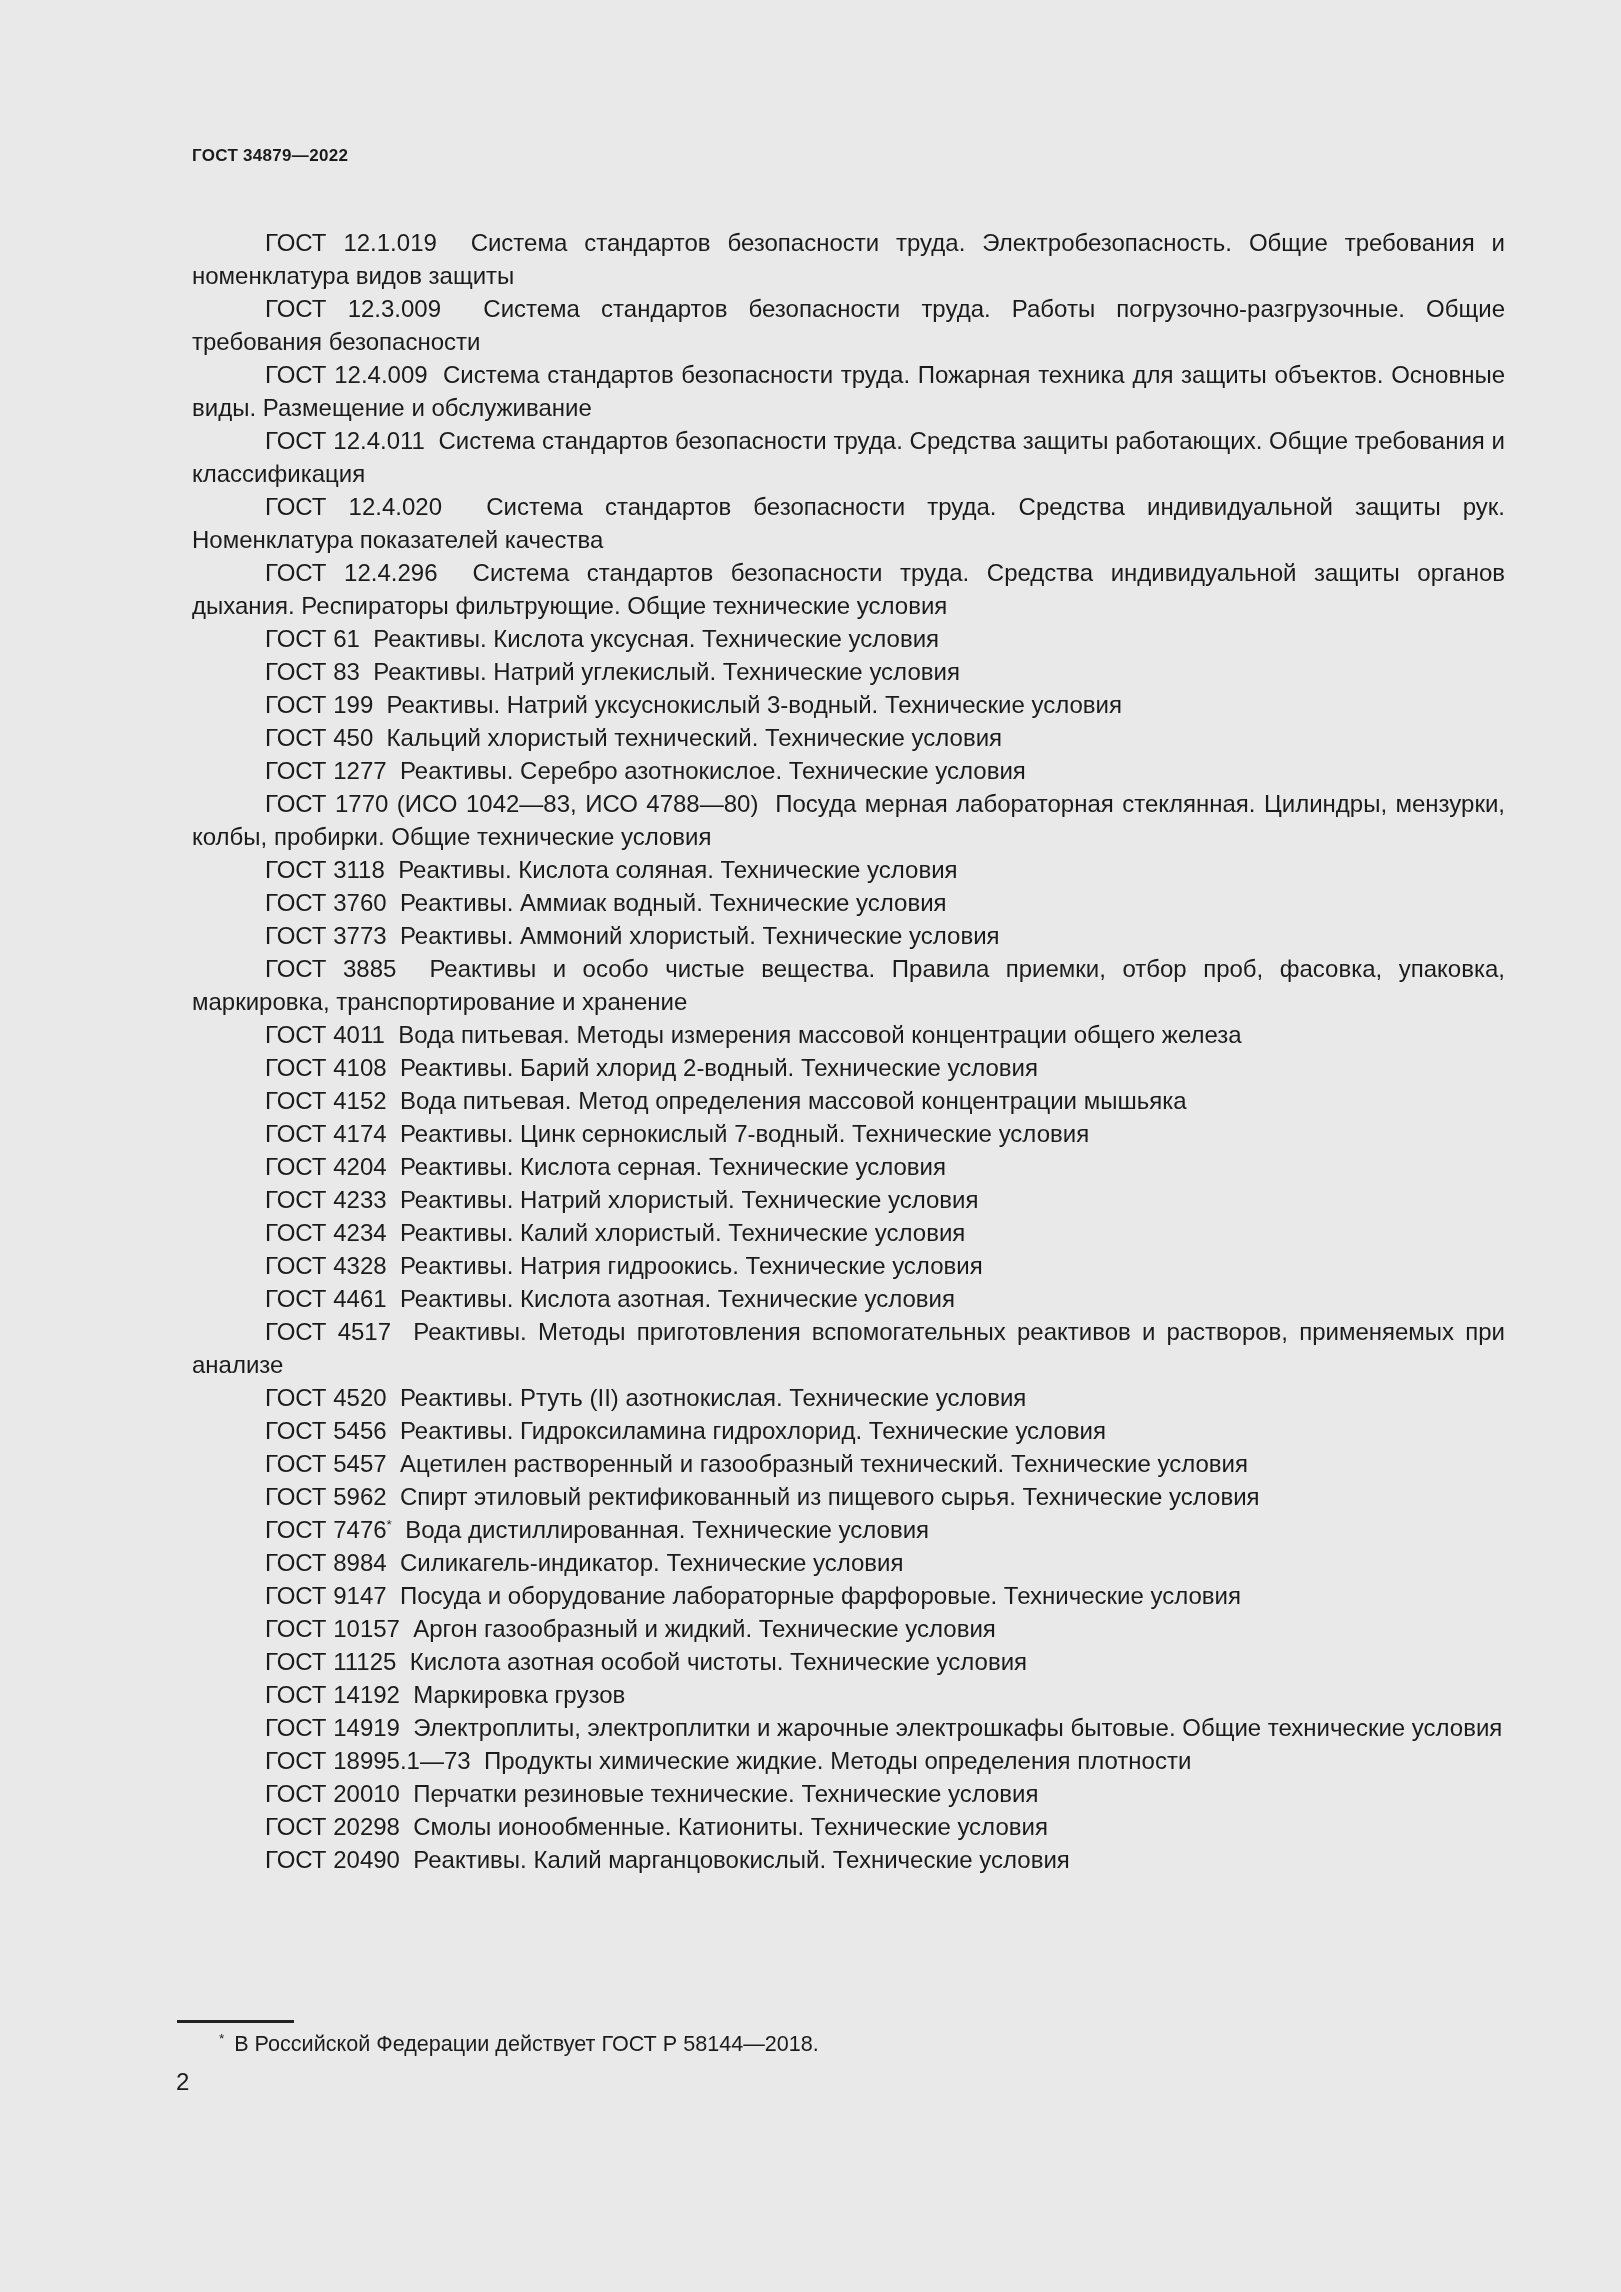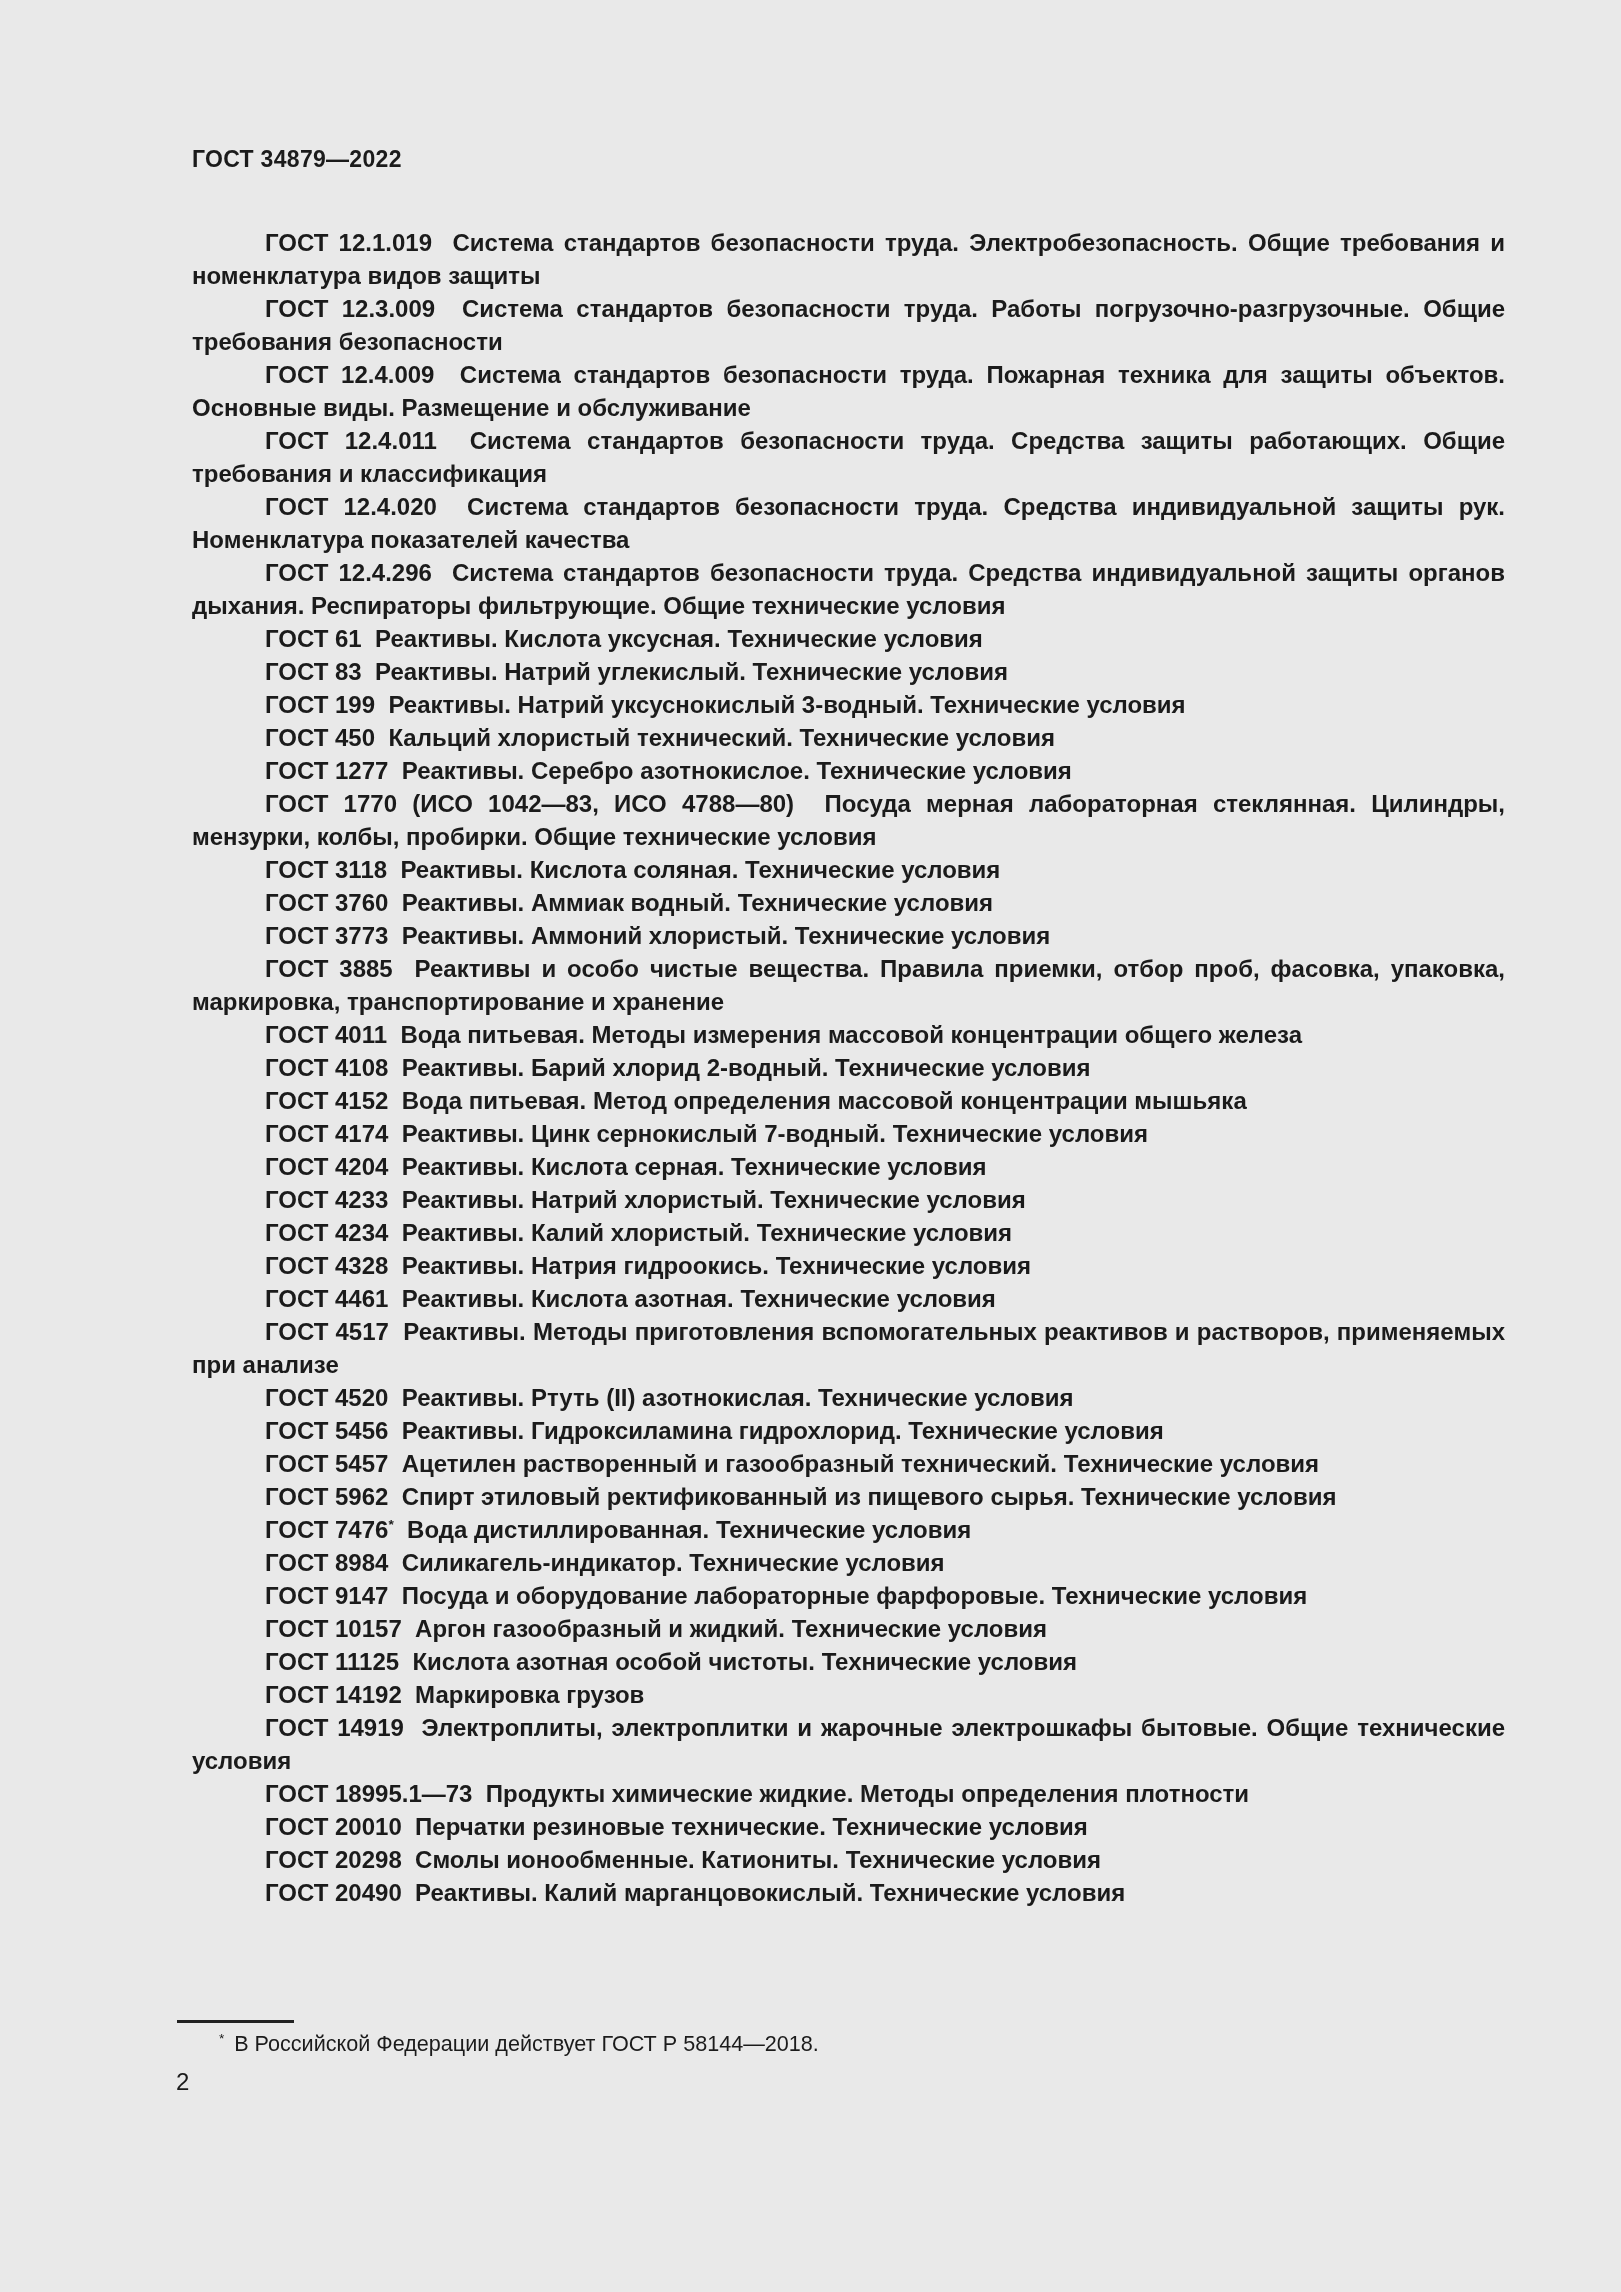--- a/index.html
+++ b/index.html
@@ -16,39 +16,38 @@
     position: relative;
   }
   .page {
     position: absolute;
     inset: 0;
   }
   .doc-header {
     position: absolute;
     left: 192px;
     top: 146px;
-    font-size: 23px;
+    font-size: 17px;
     font-weight: 700;
     letter-spacing: 0.3px;
     white-space: nowrap;
   }
   .refs {
     position: absolute;
     left: 192px;
     top: 226px;
     width: 1313px;
     font-size: 24px;
     line-height: 33px;
     text-align: justify;
   }
   .refs p {
     margin: 0;
     padding: 0;
     text-indent: 73px;
-    font-weight: bold;
   }
   .refs sup {
     font-size: 13.7px;
     line-height: 0;
     vertical-align: super;
   }
   .fn-rule {
     position: absolute;
     left: 177px;
     top: 2020px;

